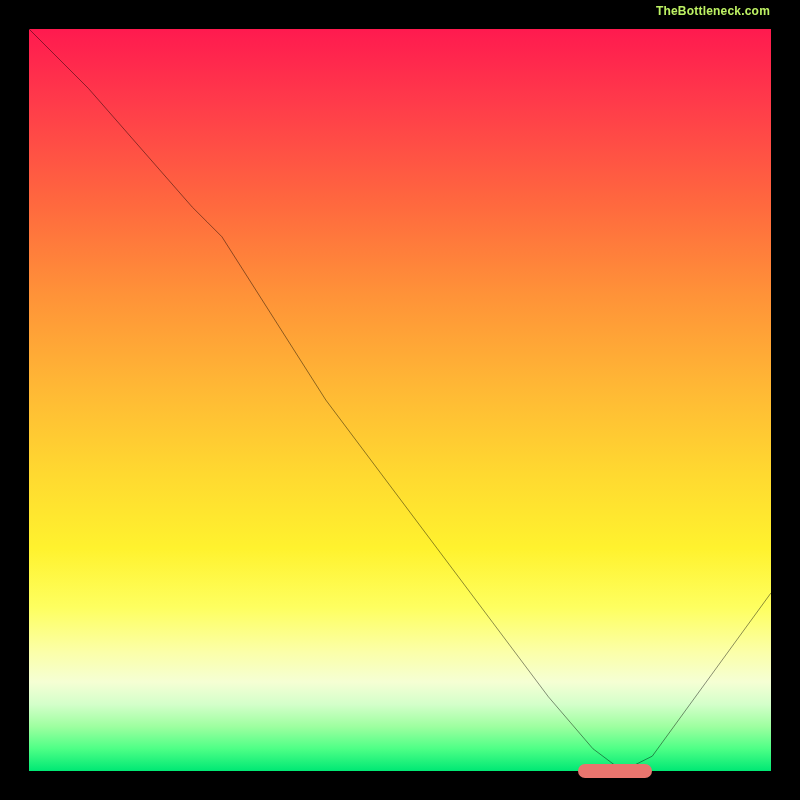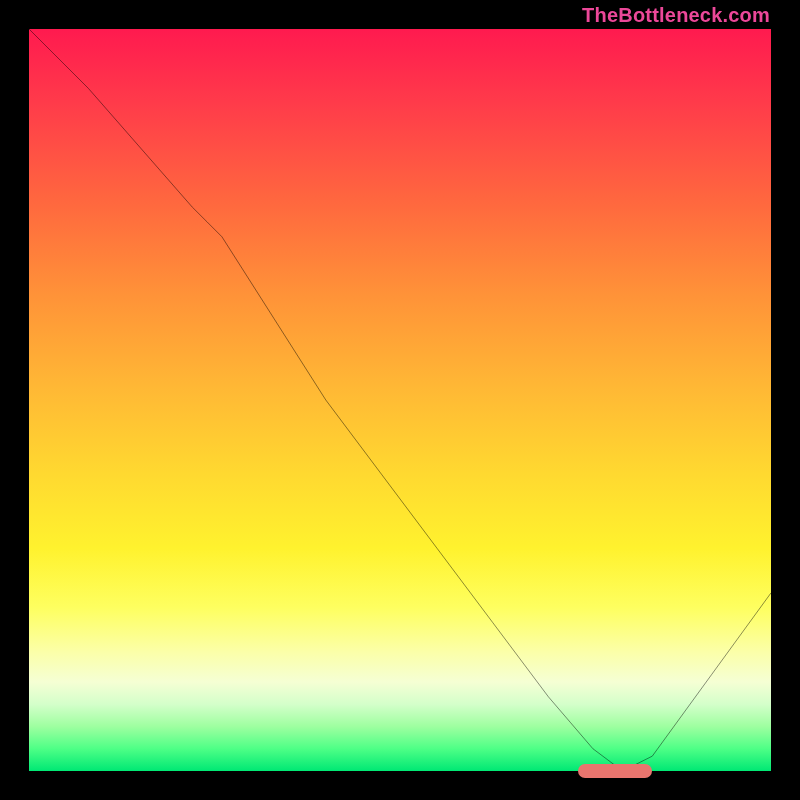--- a/index.html
+++ b/index.html
@@ -53,23 +53,23 @@
     position: absolute;
     background: #e9756e;
     border-radius: 999px;
     height: 14px;
   }
   .watermark {
     position: absolute;
     right: 30px;
     top: 4px;
     font-family: Arial, Helvetica, sans-serif;
-    font-size: 20px;
+    font-size: 12px;
     font-weight: 700;
-    color: #ec4899;
+    color: #bef264;
     letter-spacing: 0.2px;
   }
 </style>
 </head>
 <body>
 
 <div class="frame">
   <div class="watermark">TheBottleneck.com</div>
 
   <div class="plot-area">

